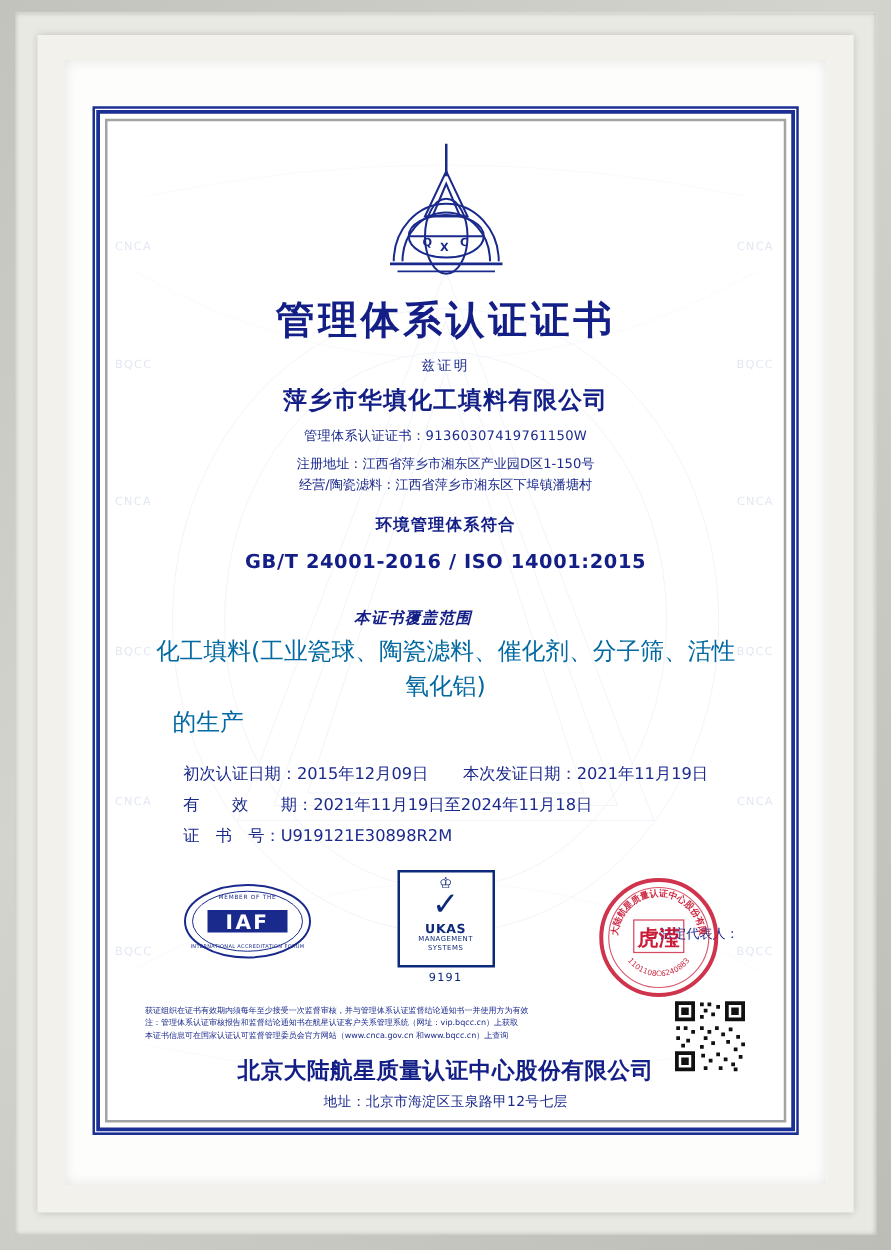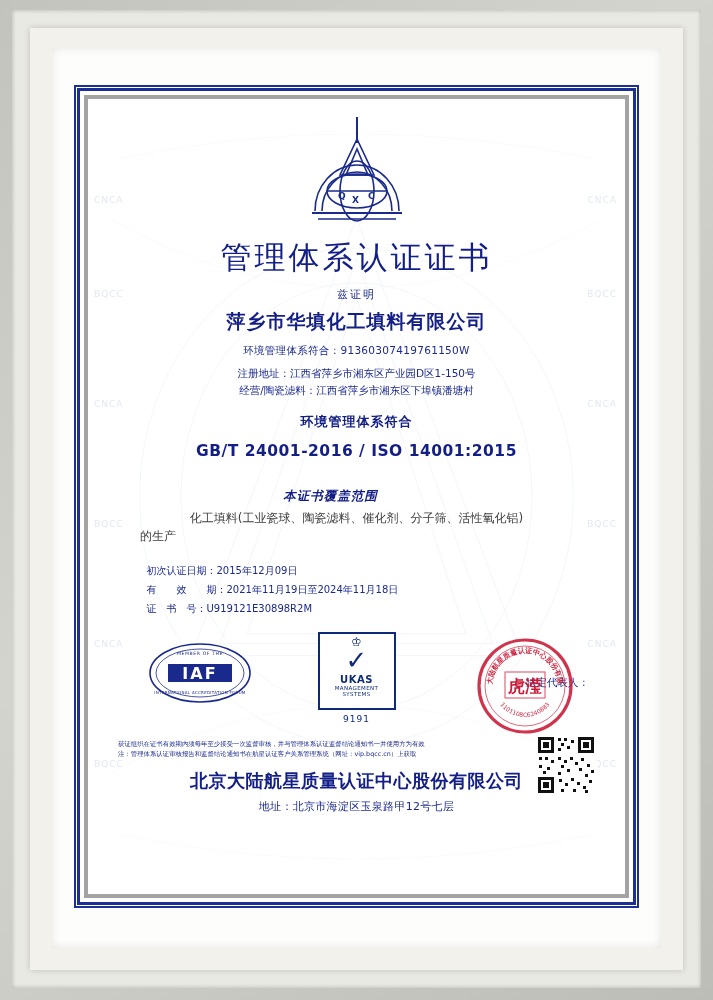--- a/index.html
+++ b/index.html
@@ -46,21 +46,21 @@
     position: absolute;
     left: 22px; top: 37px; right: 22px; bottom: 40px;
     background: #ffffff;
     border: 2px solid #1c2f94;
     box-shadow: inset 0 0 0 1px #ffffff, inset 0 0 0 4px #1c2f94;
     overflow: hidden;
   }
   .cert-inner {
     position: absolute;
     left: 8px; top: 8px; right: 8px; bottom: 8px;
-    border: 4px solid #a3a3a3;
+    border: 2px solid #a3a3a3;
     overflow: hidden;
   }
 
   
   .watermark {
     position: absolute;
     inset: 0;
     pointer-events: none;
     opacity: .30;
   }
@@ -86,21 +86,21 @@
     margin-top: 14px;
     height: 122px;
     display: flex;
     align-items: center;
     justify-content: center;
   }
 
   
   .title {
     font-size: 31px;
-    font-weight: normal;
+    font-weight: bold;
     letter-spacing: 3px;
     color: #131f86;
     margin-top: 2px;
     font-family: "DejaVu Sans", sans-serif;
   }
   .subtitle {
     font-size: 11px;
     color: #1b2a8c;
     margin-top: 8px;
     letter-spacing: 2px;
@@ -144,37 +144,37 @@
     font-size: 12.5px;
     font-weight: bold;
     color: #131f86;
     text-align: center;
     padding-right: 52px;
     letter-spacing: 1px;
     font-style: italic;
   }
   .scope-text {
     margin-top: 4px;
-    font-size: 12px;
-    color: #404040;
+    font-size: 19px;
+    color: #0369a1;
     line-height: 1.5;
     text-align: center;
     padding: 0 18px;
   }
   .scope-text .line2 {
     display: block;
     text-align: left;
     padding-left: 20px;
   }
 
   
   .dates {
     margin: 16px auto 0;
     width: 420px;
-    font-size: 10px;
+    font-size: 13px;
     color: #1b2a8c;
     line-height: 1.9;
   }
   .dates .row {
     display: flex;
     justify-content: space-between;
   }
   .dates .cell {
     white-space: nowrap;
   }
@@ -360,40 +360,43 @@
                 <text x="56" y="86">Q</text>
                 <text x="70" y="90">X</text>
                 <text x="86" y="86">C</text>
               </g>
             </svg>
           </div>
 
           <div class="title">管理体系认证证书</div>
           <div class="subtitle">兹证明</div>
           <div class="company">萍乡市华填化工填料有限公司</div>
-          <div class="credit-code">环境管理体系符合：91360307419761150W</div>
+          <div class="credit-code">管理体系认证证书：91360307419761150W</div>
 
           <div class="addr-block">
             <div>注册地址：江西省萍乡市湘东区产业园D区1-150号</div>
             <div>经营/陶瓷滤料：江西省萍乡市湘东区下埠镇潘塘村</div>
           </div>
 
           <div class="standard-intro">环境管理体系符合</div>
           <div class="standard">GB/T 24001-2016 / ISO 14001:2015</div>
 
           <div class="scope-label">本证书覆盖范围</div>
           <div class="scope-text">
             <span>化工填料(工业瓷球、陶瓷滤料、催化剂、分子筛、活性氧化铝)</span>
             <span class="line2">的生产</span>
           </div>
 
           <div class="dates">
             <div class="row">
               <span class="cell">
                 <span>初次认证日期：</span><span>2015年12月09日</span>
+              </span>
+              <span class="cell">
+                <span>本次发证日期：</span><span>2021年11月19日</span>
               </span>
             </div>
             <div class="row single">
               <span class="cell">
                 <span>有　　效　　期：</span><span>2021年11月19日至2024年11月18日</span>
               </span>
             </div>
             <div class="row single">
               <span class="cell">
                 <span>证　书　号：</span><span>U919121E30898R2M</span>
@@ -441,20 +444,21 @@
                 </text>
                 <rect x="30" y="36" width="40" height="26" fill="none" stroke="#c8102e" stroke-width="1" opacity="0.75"></rect>
                 <text x="50" y="56" text-anchor="middle" fill="#c8102e" font-family="DejaVu Sans" font-size="17" font-weight="bold" opacity="0.95">虎滢</text>
               </svg>
             </div>
           </div>
 
           <div class="fineprint">
             <div>获证组织在证书有效期内须每年至少接受一次监督审核，并与管理体系认证监督结论通知书一并使用方为有效</div>
             <div>注：管理体系认证审核报告和监督结论通知书在航星认证客户关系管理系统（网址：vip.bqcc.cn）上获取</div>
+            <div>本证书信息可在国家认证认可监督管理委员会官方网站（www.cnca.gov.cn 和www.bqcc.cn）上查询</div>
             <div class="qr">
               <svg width="62" height="62" viewBox="0 0 62 62" aria-hidden="true">
                 <rect width="62" height="62" fill="#ffffff"></rect>
                 <g fill="#111">
                   <rect x="3" y="3" width="16" height="16"></rect>
                     <rect x="6" y="6" width="10" height="10" fill="#fff"></rect>
                     <rect x="8" y="8" width="6" height="6"></rect>
                   <rect x="43" y="3" width="16" height="16"></rect>
                     <rect x="46" y="6" width="10" height="10" fill="#fff"></rect>
                     <rect x="48" y="8" width="6" height="6"></rect>

